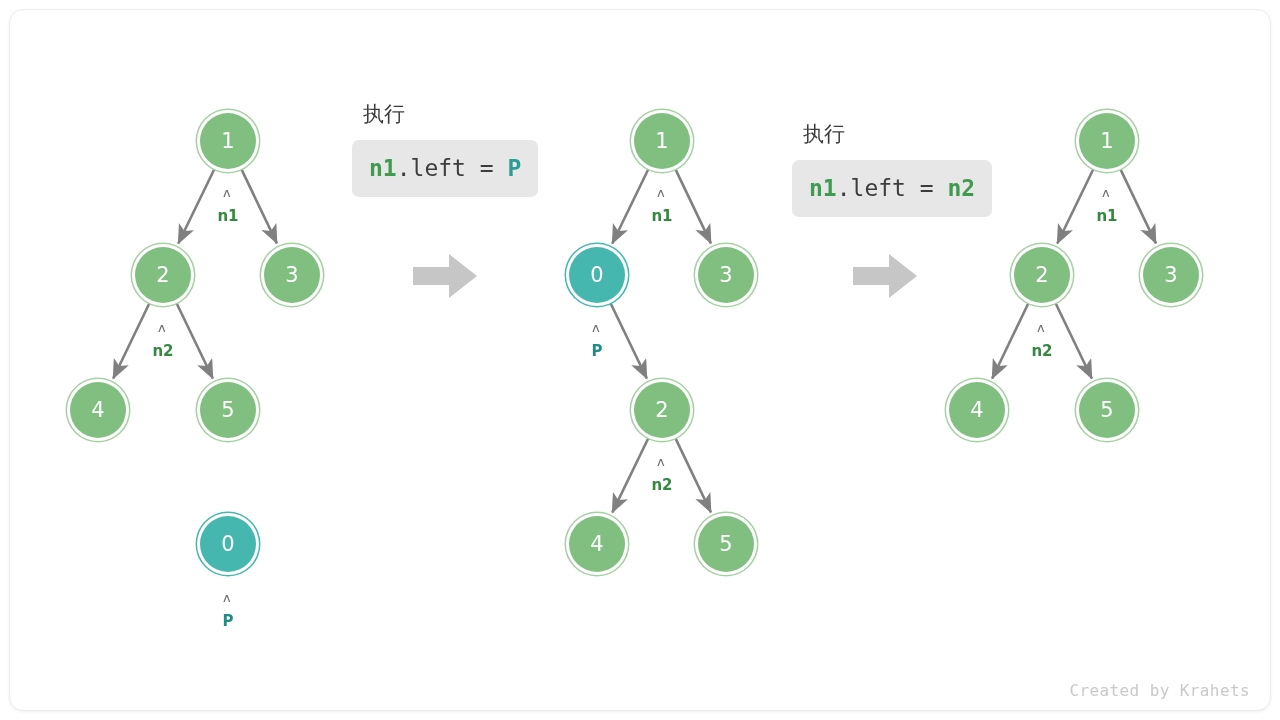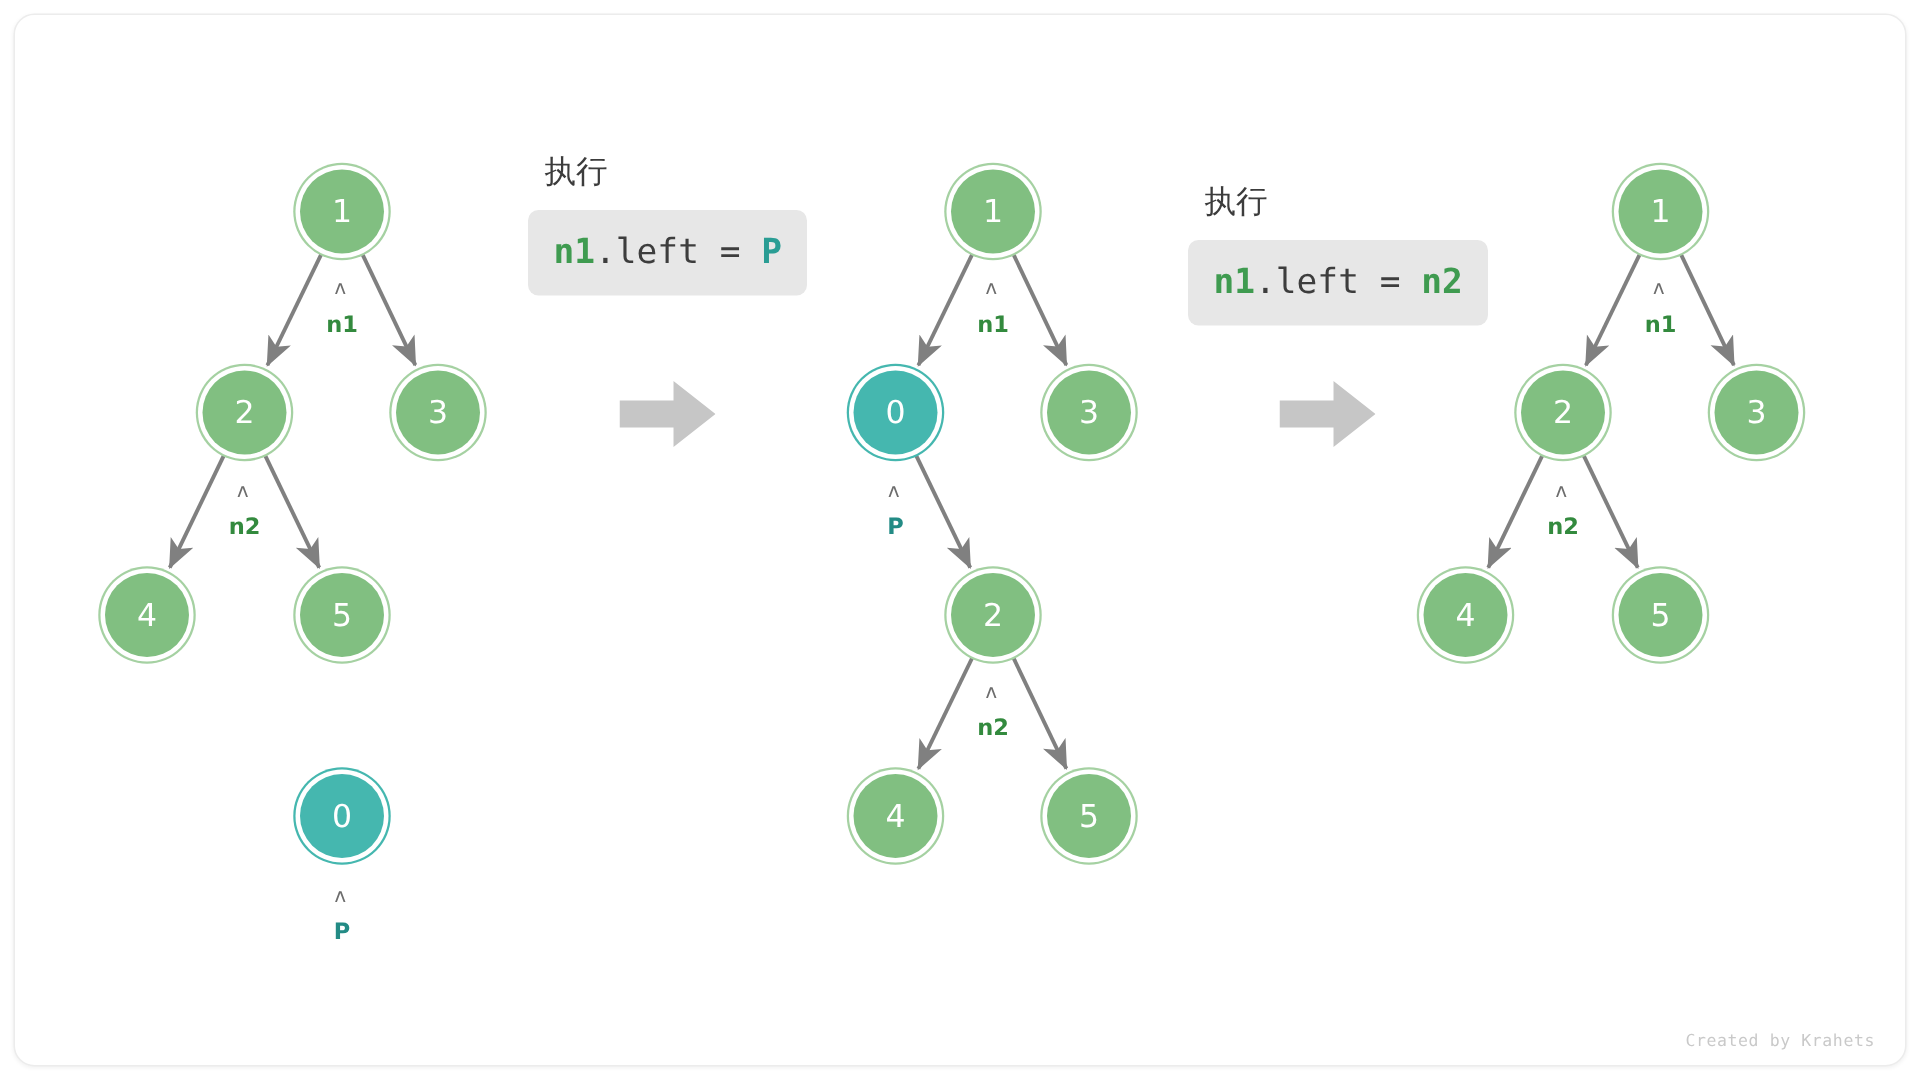--- a/index.html
+++ b/index.html
@@ -85,21 +85,21 @@
     line-height: 1.52;
     color: #3d3d3d;
     white-space: pre;
   }
   .codebox .g { color: #3f9b50; font-weight: bold; }
   .codebox .t { color: #2a9d94; font-weight: bold; }
   .credit {
     position: absolute;
     right: 30px; bottom: 20px;
     font-family: "DejaVu Sans Mono", monospace;
-    font-size: 11px;
+    font-size: 16px;
     color: #c9c9c9;
     letter-spacing: 0.4px;
   }
 </style>
 </head>
 <body>
 
 <div id="canvas">
   <div class="card"></div>
 

